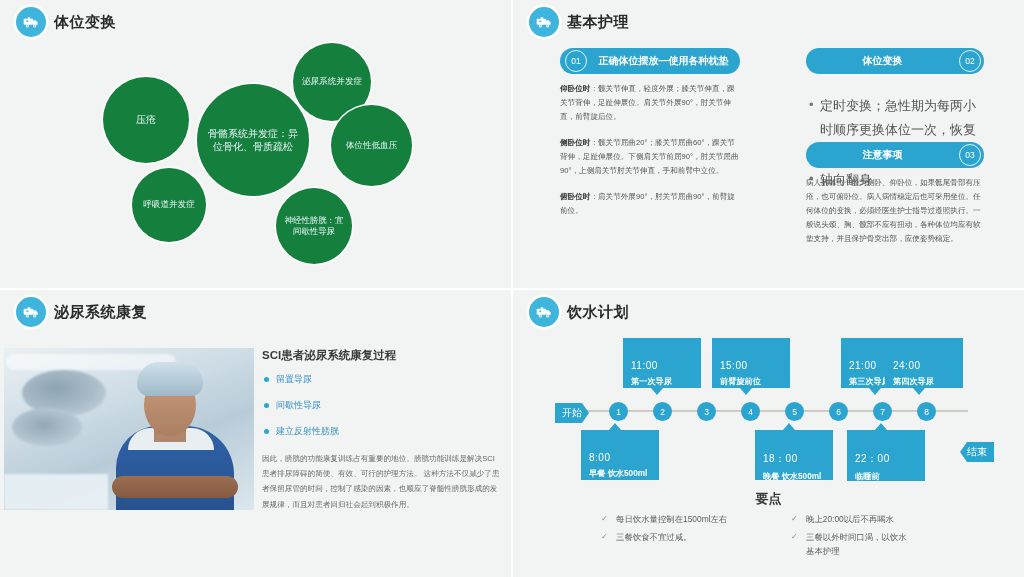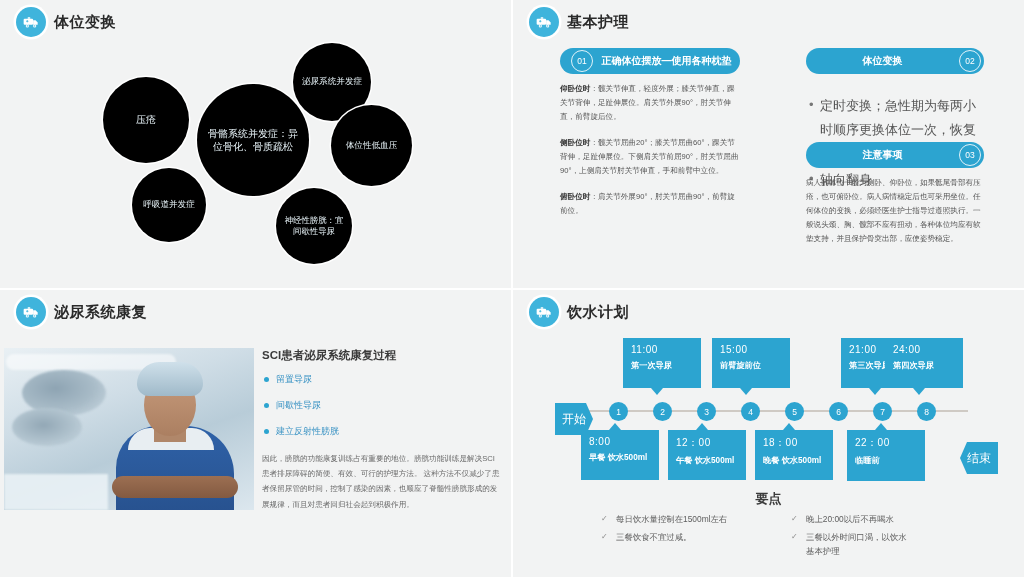--- a/index.html
+++ b/index.html
@@ -25,40 +25,40 @@
   .ph-icon {
     width: 30px; height: 30px; border-radius: 50%;
     background: #3fb4dc; display: flex; align-items: center; justify-content: center;
     box-shadow: 0 0 0 2.5px #ffffff;
   }
   .ph-title { font-size: 15px; font-weight: bold; color: #2a2a2a; letter-spacing: .5px; }
 
   
   .bubble {
     position: absolute; border-radius: 50%;
-    background: #000000; color: #eaf6fb;
+    background: #15803d; color: #eaf6fb;
     display: flex; align-items: center; justify-content: center; text-align: center;
     line-height: 1.35; padding: 0 8px;
     box-shadow: 0 0 0 1.5px #ffffff;
   }
 
   
   .care-col { position: absolute; }
   .care-head {
     position: relative; height: 26px; border-radius: 13px;
     background: #2ca4d0; display: flex; align-items: center;
     color: #ffffff; font-size: 10px; font-weight: bold;
   }
   .care-head .num-ring {
     width: 22px; height: 22px; border-radius: 50%;
     border: 1px solid rgba(255,255,255,.85);
     display: flex; align-items: center; justify-content: center;
     font-size: 8.5px; font-weight: normal; color: #ffffff; flex: none;
   }
-  .care-head .num-left { margin-left: 11px; }
+  .care-head .num-left { margin-left: 5px; }
   .care-head .num-right { margin-right: 3px; }
   .care-head .ht { flex: 1; text-align: center; padding: 0 4px; }
   .care-body { font-size: 7.6px; color: #555555; line-height: 1.85; margin-top: 8px; }
   .care-body b { color: #333333; }
   .care-p { margin-bottom: 12px; }
   .bullets { list-style: none; font-size: 13px; color: #555555; line-height: 1.85; margin-top: 20px; }
   .bullets li { position: relative; padding-left: 14px; margin-bottom: 2px; }
   .bullets li::before { content: "•"; position: absolute; left: 3px; top: -1px; color: #777; }
 
   
@@ -86,35 +86,35 @@
 
   .uri-right { position: absolute; left: 262px; top: 58px; width: 240px; }
   .uri-title { font-size: 11.5px; font-weight: bold; color: #3b3b3b; margin-bottom: 10px; }
   .uri-list { list-style: none; }
   .uri-list li { position: relative; padding-left: 14px; font-size: 9px; color: #3a93c4; margin-bottom: 13px; }
   .uri-list li::before { content:""; position:absolute; left:2px; top:4px; width:5px; height:5px; border-radius:50%; background:#2ca4d0; }
   .uri-para { font-size: 7.6px; color: #6a6a6a; line-height: 2.0; margin-top: 6px; }
 
   
   .wbox { position: absolute; background: #2ca4d0; color: #ffffff; }
-  .wbox .t1 { font-size: 10px; padding: 6px 0 0 8px; letter-spacing: .5px; }
+  .wbox .t1 { font-size: 10px; padding: 22px 0 0 8px; letter-spacing: .5px; }
   .wbox .t2 { font-size: 8.2px; padding: 5px 0 0 8px; font-weight: bold; }
   .wbox .tip { position: absolute; width: 0; height: 0; border-left: 6px solid transparent; border-right: 6px solid transparent; }
   .wbox.up .tip { bottom: -7px; left: 28px; border-top: 7px solid #2ca4d0; }
   .wbox.dn .tip { top: -7px; left: 28px; border-bottom: 7px solid #2ca4d0; }
 
   .tl-line { position:absolute; height:2px; background:#cfcac4; }
   .tl-node {
     position:absolute; width:19px; height:19px; background:#2ca4d0;
     border-radius:50%; color:#fff; font-size:8.5px;
     display:flex; align-items:center; justify-content:center;
   }
   .tl-cap {
-    position:absolute; height:32px; background:#2ca4d0; color:#fff;
-    font-size:12px; display:flex; align-items:center; justify-content:center; padding:0 7px;
+    position:absolute; height:20px; background:#2ca4d0; color:#fff;
+    font-size:10px; display:flex; align-items:center; justify-content:center; padding:0 7px;
   }
   .tl-cap.start { clip-path: polygon(0 0, calc(100% - 7px) 0, 100% 50%, calc(100% - 7px) 100%, 0 100%); }
   .tl-cap.end   { clip-path: polygon(7px 0, 100% 0, 100% 100%, 7px 100%, 0 50%); }
 
   .keypoints-title { position:absolute; left:0; right:0; top:200px; text-align:center; font-size:13px; font-weight:bold; color:#3b3b3b; }
   .kp-col { position:absolute; top:222px; }
   .kp-col ul { list-style:none; }
   .kp-col li { position:relative; padding-left:15px; font-size:8.4px; color:#5e5e5e; line-height:1.75; margin-bottom:3px; }
   .kp-col li::before { content:"✓"; position:absolute; left:0; top:0; color:#8a8a8a; font-size:8px; }
 </style>
@@ -304,25 +304,20 @@
     <div class="tl-node" style="left:272px; top:112px;">5</div>
     <div class="tl-node" style="left:316px; top:112px;">6</div>
     <div class="tl-node" style="left:360px; top:112px;">7</div>
     <div class="tl-node" style="left:404px; top:112px;">8</div>
 
     <div class="wbox dn" style="left:68px; top:140px; width:78px; height:50px;">
       <span class="tip"></span>
       <div class="t1">8:00</div>
       <div class="t2">早餐 饮水500ml</div>
     </div>
-    <div class="wbox dn" style="left:155px; top:140px; width:78px; height:50px;">
-      <span class="tip"></span>
-      <div class="t1">12：00</div>
-      <div class="t2">午餐 饮水500ml</div>
-    </div>
     <div class="wbox dn" style="left:242px; top:140px; width:78px; height:50px;">
       <span class="tip"></span>
       <div class="t1">18：00</div>
       <div class="t2">晚餐 饮水500ml</div>
     </div>
     <div class="wbox dn" style="left:334px; top:140px; width:78px; height:51px;">
       <span class="tip"></span>
       <div class="t1">22：00</div>
       <div class="t2">临睡前</div>
     </div>

